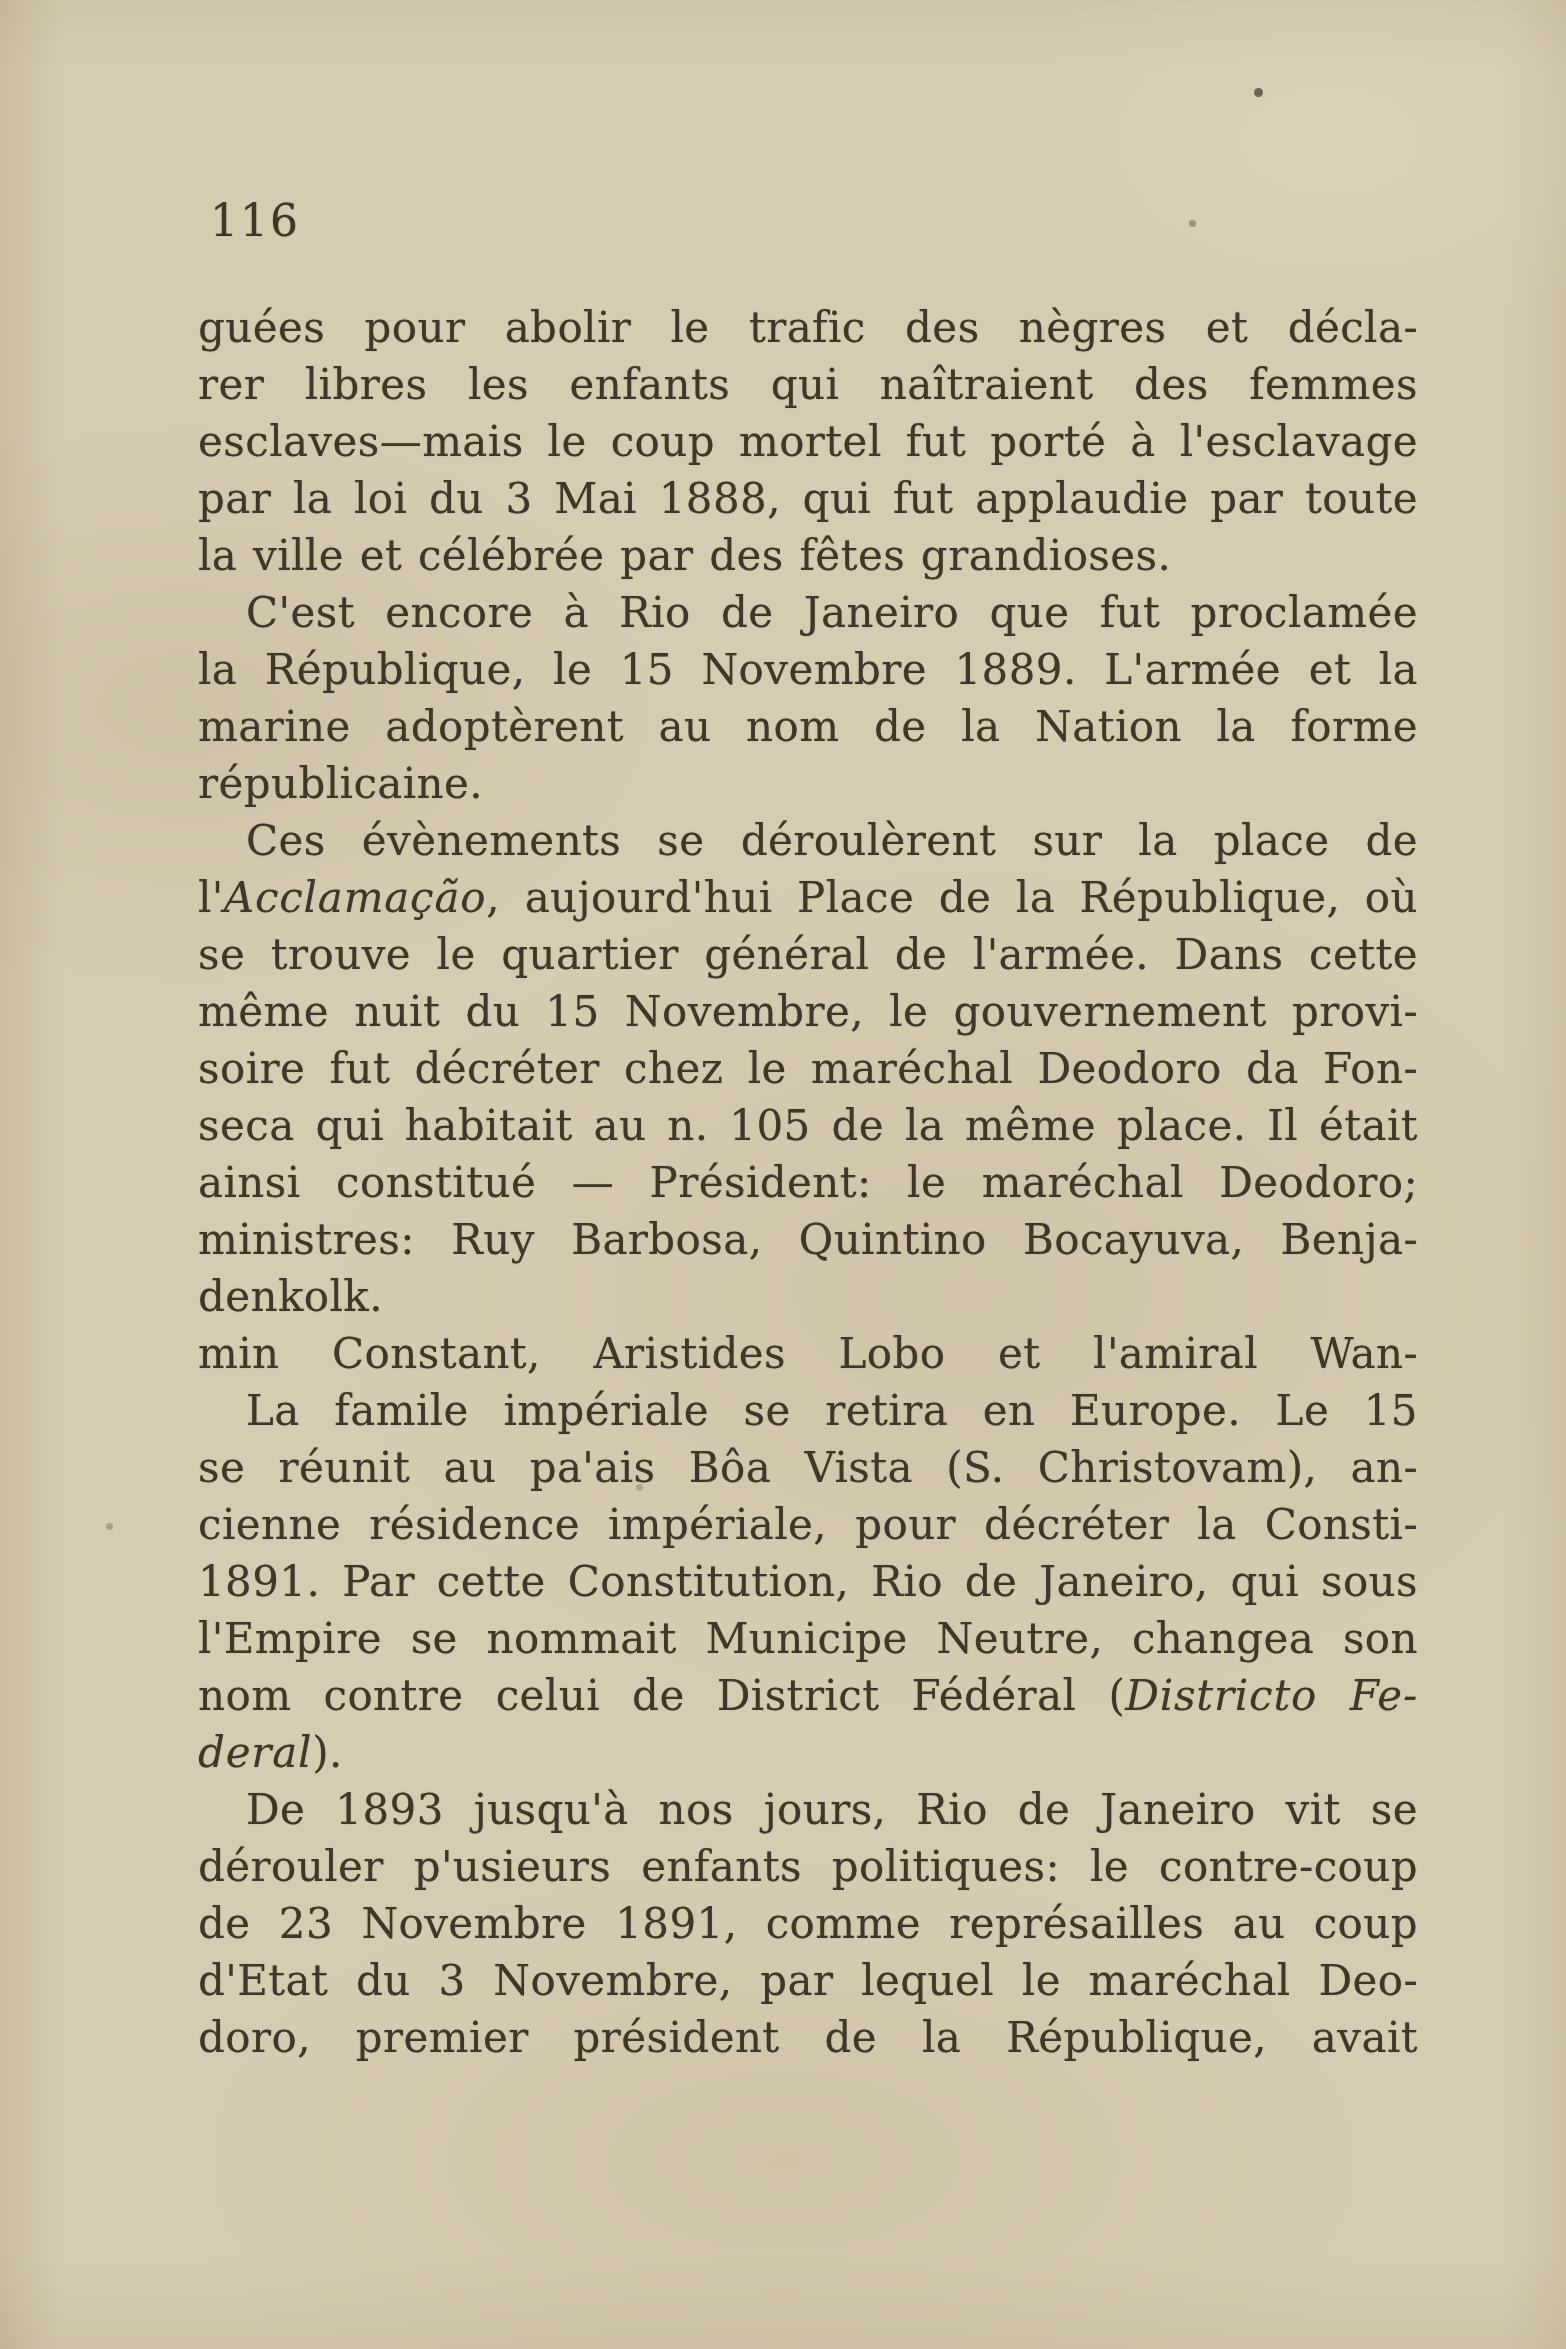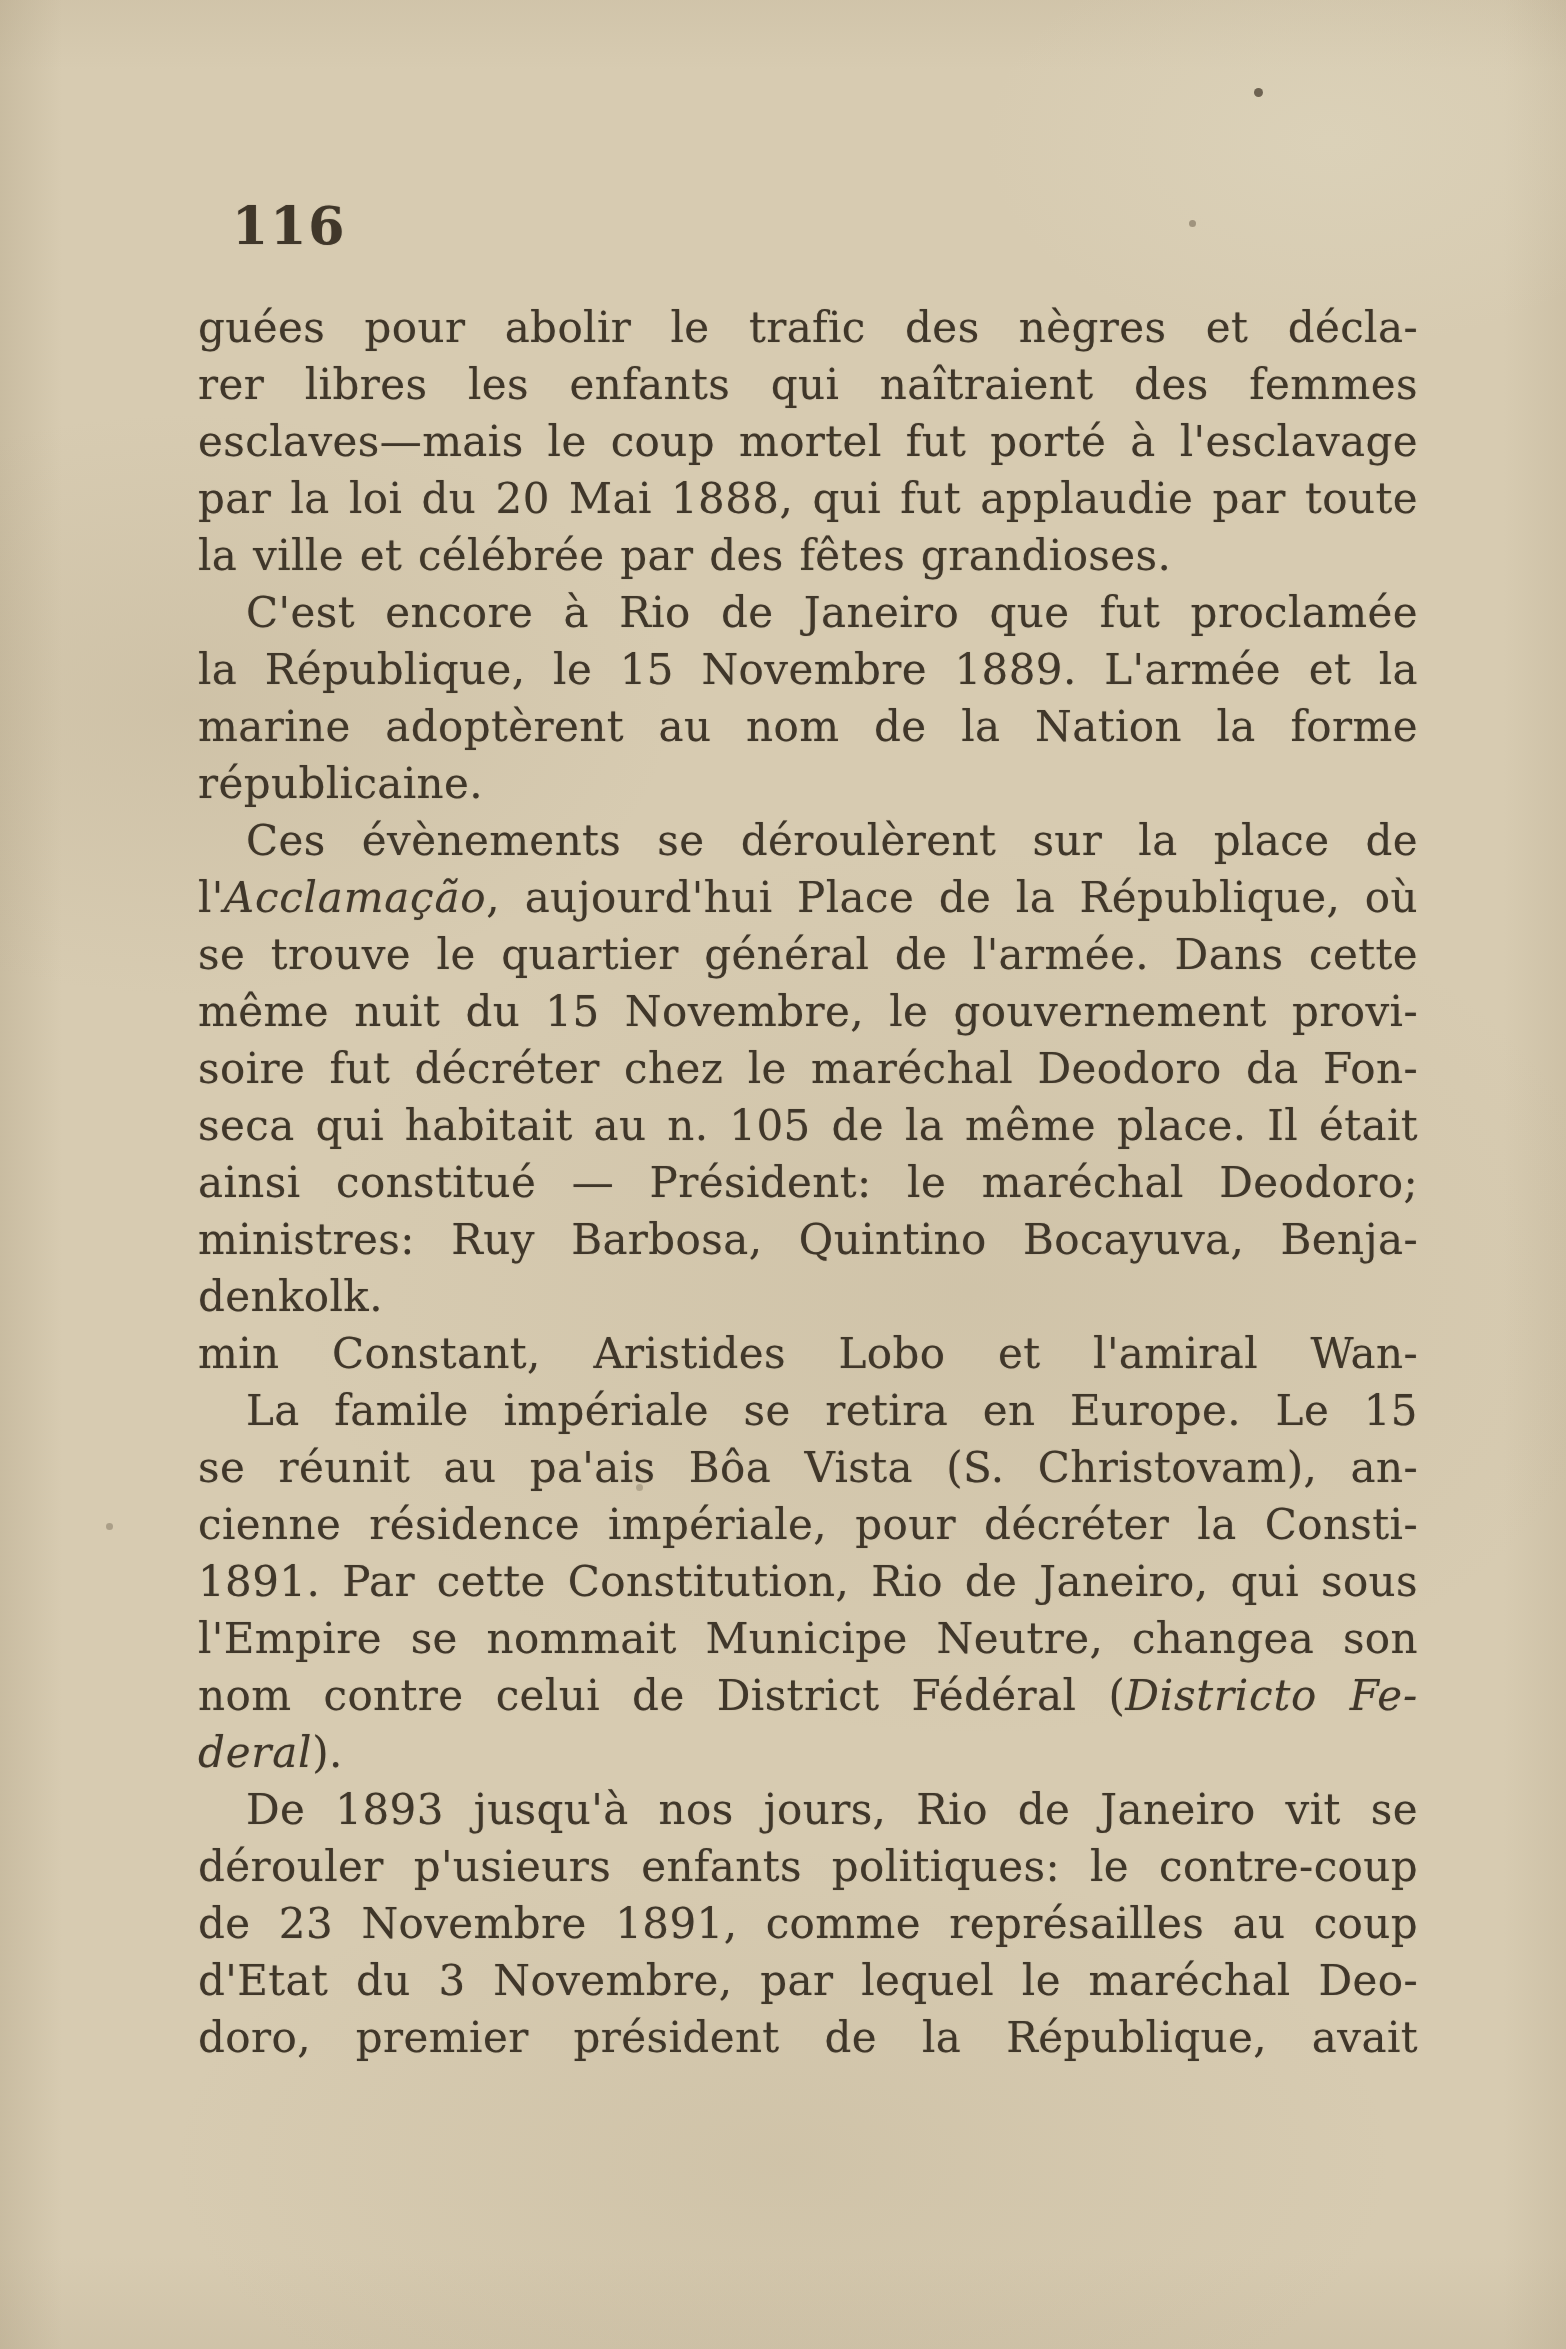--- a/index.html
+++ b/index.html
@@ -21,23 +21,23 @@
       radial-gradient(ellipse 498px 299px at 85% 6%, rgba(222, 214, 190, 0.55), rgba(222,214,190,0) 70%),
       radial-gradient(ellipse 697px 418px at 12% 30%, rgba(168, 152, 122, 0.18), rgba(168,152,122,0) 70%),
       radial-gradient(ellipse 896px 597px at 62% 55%, rgba(165, 150, 120, 0.14), rgba(165,150,120,0) 75%),
       radial-gradient(ellipse 816px 418px at 50% 92%, rgba(170, 155, 124, 0.16), rgba(170,155,124,0) 75%),
       linear-gradient(90deg, rgba(150,134,104,0.22) 0%, rgba(150,134,104,0) 4%, rgba(150,134,104,0) 96%, rgba(150,134,104,0.15) 100%),
       linear-gradient(0deg, rgba(150,134,104,0.12) 0%, rgba(150,134,104,0) 4%, rgba(150,134,104,0) 97%, rgba(150,134,104,0.10) 100%);
   }
   .page-number {
     position: absolute;
     top: 195px;
-    left: 232px;
-    font-size: 52px;
-    font-weight: bold;
+    left: 210px;
+    font-size: 44px;
+    font-weight: normal;
     letter-spacing: 2px;
     color: var(--ink, #40372a);
     text-shadow: 0 0 1px rgba(64, 55, 42, 0.55);
   }
   .text-block {
     position: absolute;
     top: 299px;
     left: 198px;
     width: 1220px;
     color: var(--ink, #40372a);
@@ -79,21 +79,21 @@
 <body>
 
 <div class="page">
   <div class="speck"></div>
   <div class="page-number">116</div>
   <div class="text-block">
       <div class="paragraph">
         <div class="line"><span>guées pour abolir le trafic des nègres et décla-</span></div>
         <div class="line"><span>rer libres les enfants qui naîtraient des femmes</span></div>
         <div class="line"><span>esclaves—mais le coup mortel fut porté à l'esclavage</span></div>
-        <div class="line"><span>par la loi du 20 Mai 1888, qui fut applaudie par toute</span></div>
+        <div class="line"><span>par la loi du 3 Mai 1888, qui fut applaudie par toute</span></div>
         <div class="line no-justify"><span>la ville et célébrée par des fêtes grandioses.</span></div>
       </div>
       <div class="paragraph indent">
         <div class="line"><span>C'est encore à Rio de Janeiro que fut proclamée</span></div>
         <div class="line"><span>la République, le 15 Novembre 1889. L'armée et la</span></div>
         <div class="line"><span>marine adoptèrent au nom de la Nation la forme</span></div>
         <div class="line no-justify"><span>républicaine.</span></div>
       </div>
       <div class="paragraph indent">
         <div class="line"><span>Ces évènements se déroulèrent sur la place de</span></div>

